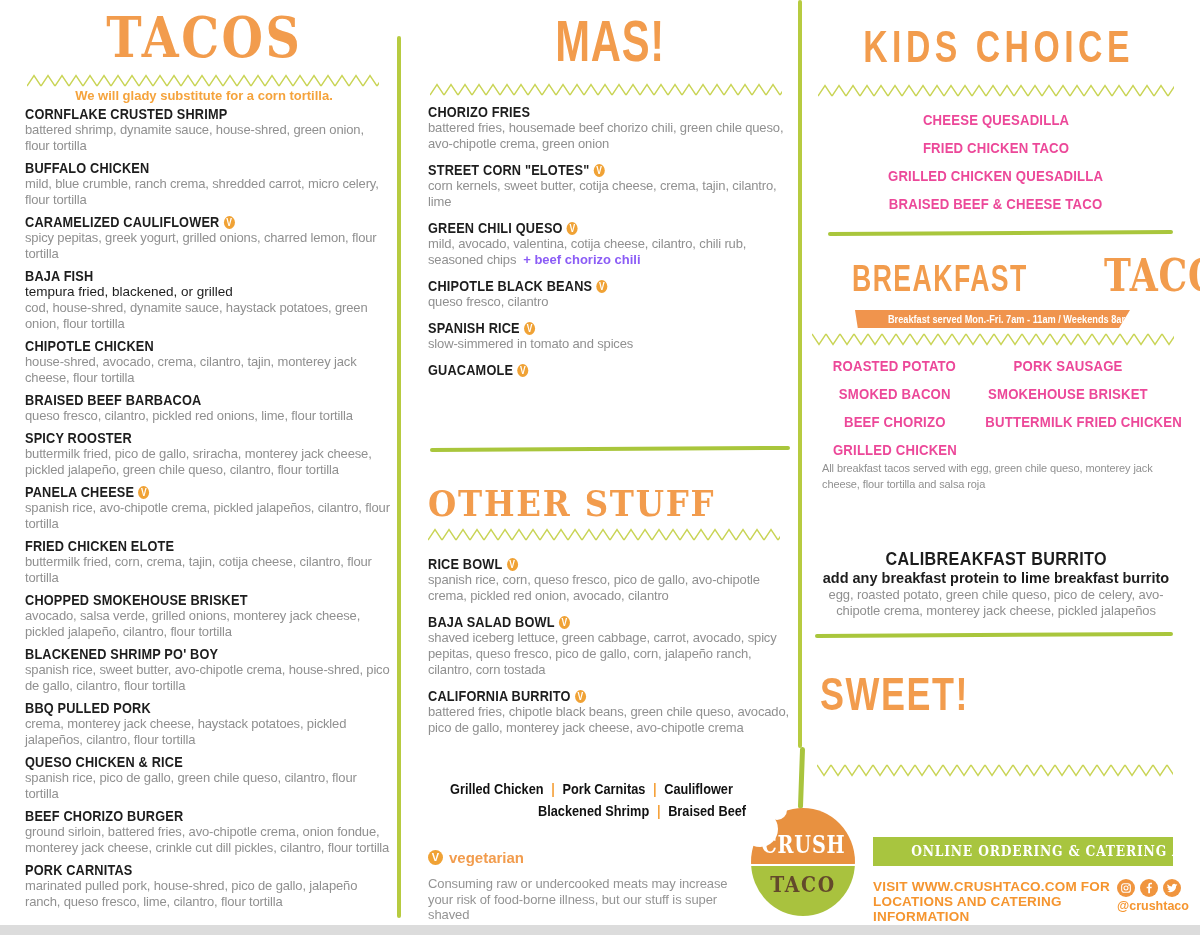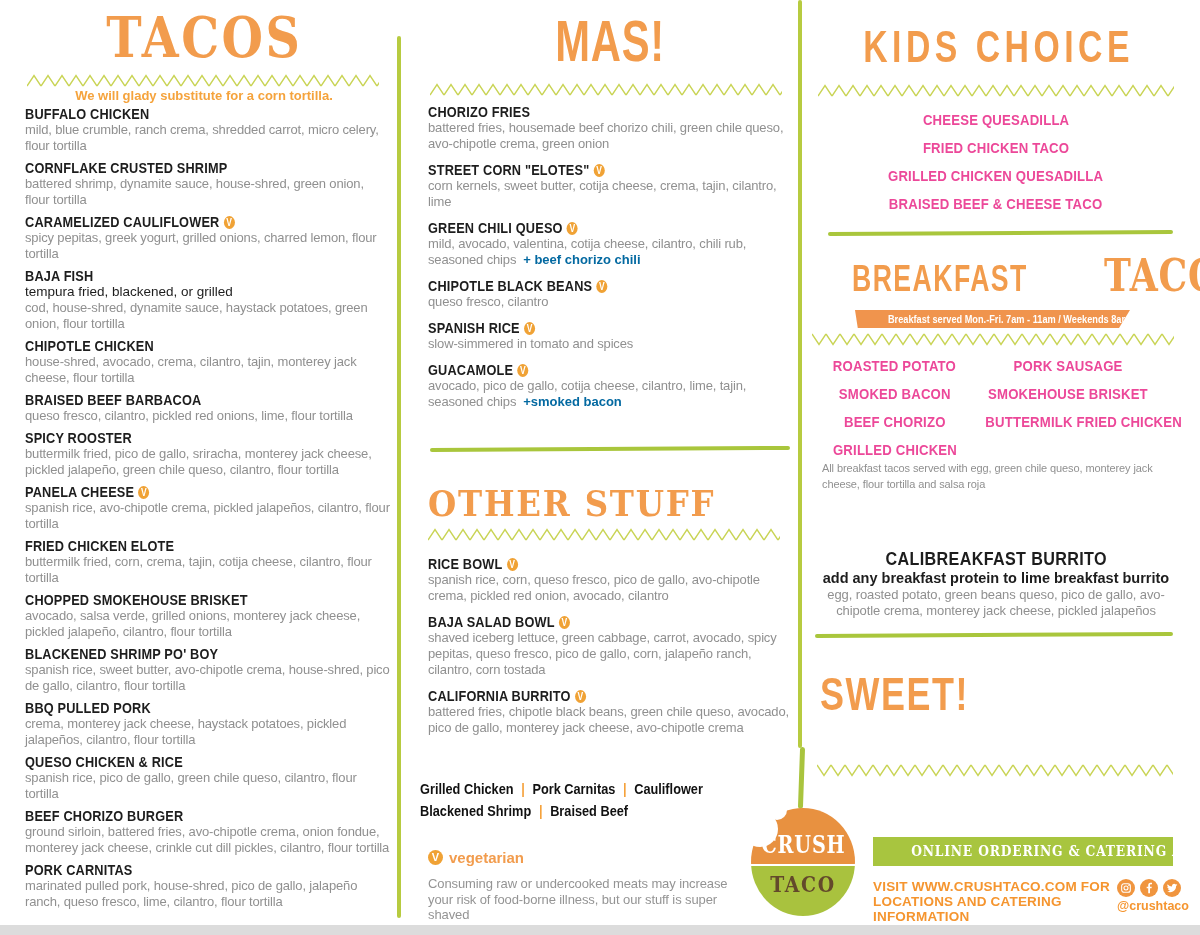--- a/index.html
+++ b/index.html
@@ -36,40 +36,40 @@
   .stem{position:absolute;left:799px;top:747px;width:5px;height:62px;background:#A9C43E;border-radius:3px;transform:rotate(2deg);}
   .bottom-bar{position:absolute;left:0;bottom:0;width:100%;height:10px;background:#DCDCDC;}
 
   
   .mlist{position:absolute;}
   .mi{margin-bottom:6px;}
   .m2 .mi{margin-bottom:10px;}
   .mi-name{font-size:15px;font-weight:700;line-height:16px;color:#1d1d1d;letter-spacing:.2px;}
   .mi-sub{font-size:13.5px;font-weight:400;line-height:16px;color:#1d1d1d;}
   .mi-desc{font-size:13px;line-height:16px;color:#909090;letter-spacing:-.15px;}
-  .addon{color:#0369a1;font-weight:700;letter-spacing:0;}
+  .addon{color:#8b5cf6;font-weight:700;letter-spacing:0;}
   .veg{display:inline-block;width:13px;height:13px;border-radius:50%;background:#F0A235;color:#fff;
        font-size:10px;font-weight:700;text-align:center;line-height:13px;margin-left:5px;vertical-align:1px;}
   .veg::before{content:"V";}
 
   
   .citem{font-size:15.5px;font-weight:700;line-height:16px;color:#ec4899;text-align:center;margin-bottom:12px;letter-spacing:.2px;}
   .gray-note{color:#909090;font-size:11px;line-height:16px;text-align:left;letter-spacing:-.1px;}
 
   
   .ribbon{left:855px;top:310px;width:275px;height:18px;background:#F0944D;color:#fff;text-align:center;
           line-height:18px;font-size:11.5px;font-weight:700;clip-path:polygon(0 0,100% 0,96% 100%,1% 100%);}
   .ribbon .cx{transform:scaleX(.8);}
   .cali{left:818px;top:548px;width:356px;text-align:center;}
   .cali-title{font-size:19px;font-weight:700;letter-spacing:.4px;line-height:21px;}
   .cali-sub{font-size:14.5px;font-weight:700;line-height:18px;}
   .cali-desc{font-size:13px;color:#909090;line-height:16px;letter-spacing:-.1px;}
 
   
-  .prot{left:420px;top:778px;font-size:15px;font-weight:700;line-height:22px;color:#111;}
+  .prot{left:450px;top:778px;font-size:15px;font-weight:700;line-height:22px;color:#111;text-align:right;}
   .psep{color:#F5A23C;padding:0 9px;font-weight:700;}
   .psep::before{content:"|";}
   .vleg{left:428px;top:849px;display:flex;align-items:center;gap:6px;color:#F29C4D;font-weight:700;font-size:15px;}
   .vleg .veg{width:15px;height:15px;line-height:15px;font-size:11px;margin-left:0;}
   .disc{left:428px;top:876px;width:312px;color:#949494;font-size:13px;line-height:15.5px;letter-spacing:-.1px;}
 
   
   .f-banner{left:873px;top:837px;width:300px;height:29px;background:#A8C53F;color:#fff;text-align:center;
             font-family:"DejaVu Serif",serif;font-weight:700;font-size:15px;line-height:29px;letter-spacing:1px;}
   .f-banner .cx{transform:scaleX(.82);}
@@ -114,26 +114,26 @@
   <div class="stem"></div>
 
   <div class="abs slab t-tacos"><span class="cx">TACOS</span></div>
   <svg class="zz" style="left:27px;top:74px;width:352px;">
       <rect width="100%" height="100%" fill="url(#zzu)"></rect>
     </svg>
   <div class="abs t-note">We will glady substitute for a corn tortilla.</div>
 
   <div class="mlist" style="left:25px;top:106px;width:366px;">
     <div class="mi">
+      <div class="mi-name"><span class="cx cl"><span>CORNFLAKE CRUSTED SHRIMP</span></span></div>
+      <div class="mi-desc">battered shrimp, dynamite sauce, house-shred, green onion, flour tortilla</div>
+    </div>
+    <div class="mi">
       <div class="mi-name"><span class="cx cl"><span>BUFFALO CHICKEN</span></span></div>
       <div class="mi-desc">mild, blue crumble, ranch crema, shredded carrot, micro celery, flour tortilla</div>
-    </div>
-    <div class="mi">
-      <div class="mi-name"><span class="cx cl"><span>CORNFLAKE CRUSTED SHRIMP</span></span></div>
-      <div class="mi-desc">battered shrimp, dynamite sauce, house-shred, green onion, flour tortilla</div>
     </div>
     <div class="mi">
       <div class="mi-name"><span class="cx cl"><span>CARAMELIZED CAULIFLOWER</span><span class="veg"></span></span></div>
       <div class="mi-desc">spicy pepitas, greek yogurt, grilled onions, charred lemon, flour tortilla</div>
     </div>
     <div class="mi">
       <div class="mi-name"><span class="cx cl"><span>BAJA FISH</span></span></div>
       <div class="mi-sub">tempura fried, blackened, or grilled</div>
       <div class="mi-desc">cod, house-shred, dynamite sauce, haystack potatoes, green onion, flour tortilla</div>
     </div>
@@ -204,21 +204,20 @@
     <div class="mi">
       <div class="mi-name"><span class="cx cl"><span>CHIPOTLE BLACK BEANS</span><span class="veg"></span></span></div>
       <div class="mi-desc">queso fresco, cilantro</div>
     </div>
     <div class="mi">
       <div class="mi-name"><span class="cx cl"><span>SPANISH RICE</span><span class="veg"></span></span></div>
       <div class="mi-desc">slow-simmered in tomato and spices</div>
     </div>
     <div class="mi">
       <div class="mi-name"><span class="cx cl"><span>GUACAMOLE</span><span class="veg"></span></span></div>
-      <div class="mi-desc"><span>avocado, pico de gallo, cotija cheese, cilantro, lime, tajin, seasoned chips</span>&nbsp; <span class="addon">+smoked bacon</span></div>
     </div>
   </div>
 
   <div class="hline" style="left:430px;top:447px;width:360px;"></div>
 
   <div class="abs slab t-other"><span class="cx cl">OTHER STUFF</span></div>
   <svg class="zz" style="left:428px;top:528px;width:352px;">
       <rect width="100%" height="100%" fill="url(#zzu)"></rect>
     </svg>
 
@@ -280,21 +279,21 @@
   <div class="abs bp-b">
     <div class="citem"><span class="cx">PORK SAUSAGE</span></div>
     <div class="citem"><span class="cx">SMOKEHOUSE BRISKET</span></div>
     <div class="citem"><span class="cx">BUTTERMILK FRIED CHICKEN</span></div>
   </div>
   <div class="abs gray-note" style="left:822px;top:460px;width:348px;">All breakfast tacos served with egg, green chile queso, monterey jack cheese, flour tortilla and salsa roja</div>
 
   <div class="abs cali">
     <div class="cali-title"><span class="cx">CALIBREAKFAST BURRITO</span></div>
     <div class="cali-sub">add any breakfast protein to lime breakfast burrito</div>
-    <div class="cali-desc">egg, roasted potato, green beans queso, pico de gallo, avo-chipotle crema, monterey jack cheese, pickled jalapeños</div>
+    <div class="cali-desc">egg, roasted potato, green chile queso, pico de celery, avo-chipotle crema, monterey jack cheese, pickled jalapeños</div>
   </div>
 
   <div class="hline" style="left:815px;top:633px;width:358px;"></div>
 
   <div class="abs script t-sweet"><span class="cx">SWEET!</span></div>
   <svg class="zz" style="left:817px;top:764px;width:356px;">
       <rect width="100%" height="100%" fill="url(#zzd)"></rect>
     </svg>
 
   <div class="logo">

